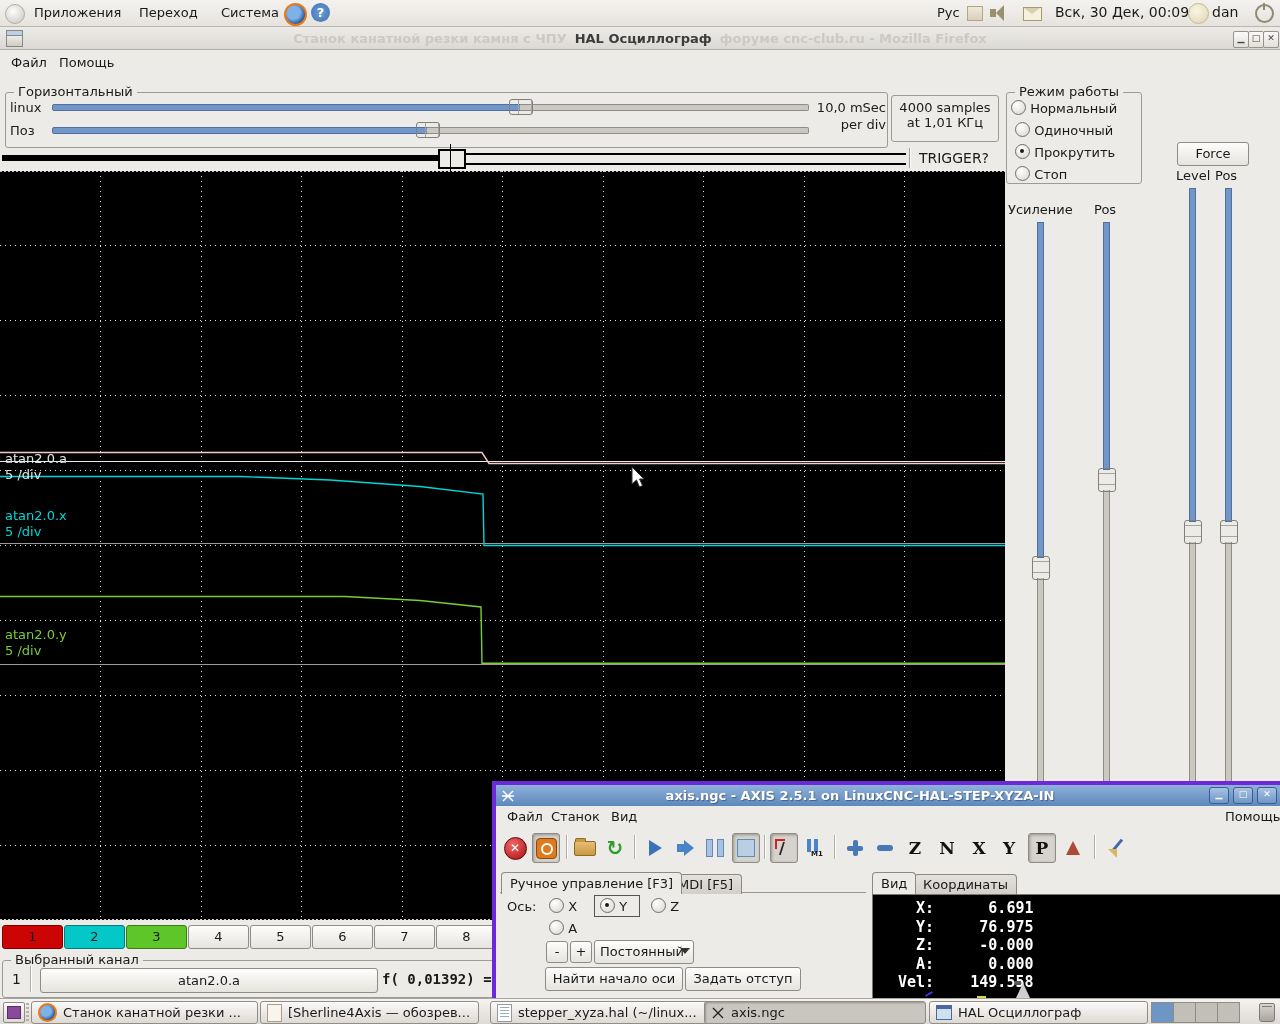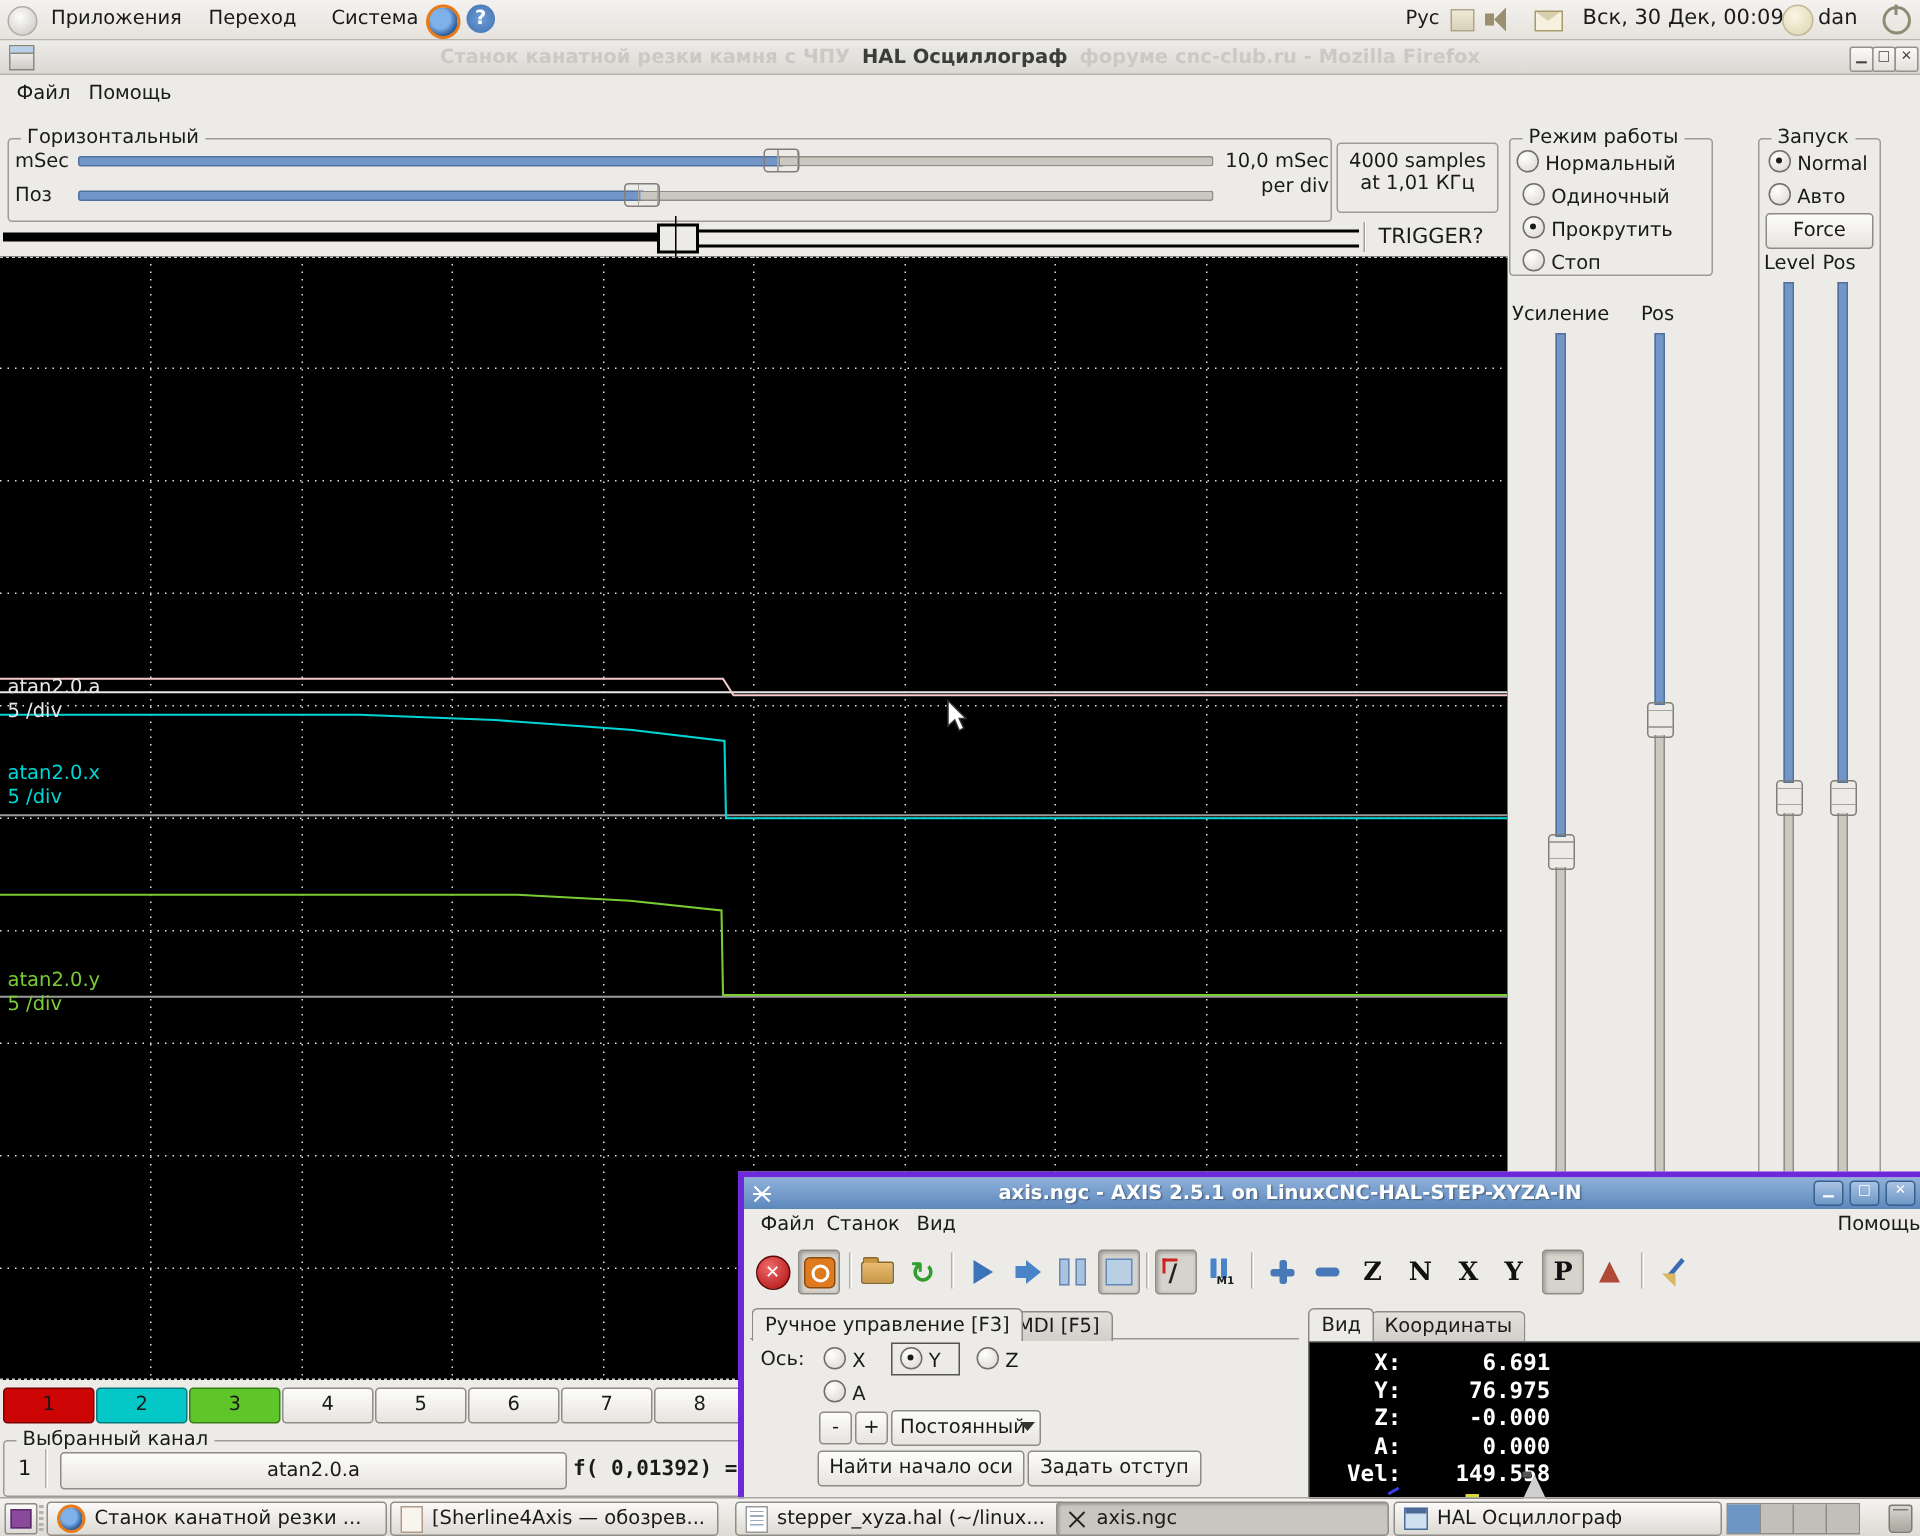--- a/index.html
+++ b/index.html
@@ -109,21 +109,21 @@
   <div class="abs wbtn" style="left:1263px;top:31px;">✕</div>
 
   <div class="abs menubar">
     <div class="abs menuitem" style="left:4px;">Файл</div>
     <div class="abs menuitem" style="left:52px;">Помощь</div>
   </div>
 
   <div class="abs groupbox" style="left:5px;top:92px;width:881px;height:54px;">
     <span class="grouplabel">Горизонтальный</span>
   </div>
-  <div class="abs" style="left:10px;top:100px;">mSec</div>
+  <div class="abs" style="left:10px;top:100px;">linux</div>
   <div class="abs htrack-b" style="left:52px;top:104px;width:468px;"></div>
   <div class="abs htrack-g" style="left:520px;top:104px;width:288px;"></div>
   <div class="abs hhandle" style="left:509px;top:99px;"></div>
   <div class="abs" style="left:10px;top:123px;">Поз</div>
   <div class="abs htrack-b" style="left:52px;top:127px;width:375px;"></div>
   <div class="abs htrack-g" style="left:427px;top:127px;width:381px;"></div>
   <div class="abs hhandle" style="left:416px;top:122px;"></div>
   <div class="abs" style="left:806px;top:100px;width:80px;text-align:right;">10,0 mSec</div>
   <div class="abs" style="left:806px;top:117px;width:80px;text-align:right;">per div</div>
   <div class="abs groupbox" style="left:891px;top:95px;width:106px;height:45px;background:#ecebe7;">
@@ -169,38 +169,33 @@
         <polyline points="0,305.5 240,305.5 330,309 420,315.5 483,323 484,374.5 1005,374.5" fill="none" stroke="#00d6d6" stroke-width="1.4"></polyline>
         <polyline points="0,425.5 345,425.5 420,429.5 481,436 482,492.3 1005,492.3" fill="none" stroke="#79cc34" stroke-width="1.4"></polyline>
         <polygon points="0,0 0,17 4.5,13 7.5,20 10.5,18.5 7.5,12 12,12" transform="translate(632,296)" fill="#ffffff" stroke="#333" stroke-width="1"></polygon>
       </svg>
     <div class="tracelabel" style="left: 5px; top: 248px; color: rgb(230, 230, 230);">
       <div>atan2.0.a</div><div>5 /div</div>
     </div>
     <div class="tracelabel" style="left: 5px; top: 305px; color: rgb(0, 214, 214);">
       <div>atan2.0.x</div><div>5 /div</div>
     </div>
-    <div class="tracelabel" style="left: 5px; top: 424px; color: rgb(121, 204, 52); margin-top: 19px;">
+    <div class="tracelabel" style="left: 5px; top: 424px; color: rgb(121, 204, 52);">
       <div>atan2.0.y</div><div>5 /div</div>
     </div>
   </div>
 
   <div class="abs groupbox" style="left:1006px;top:92px;width:134px;height:90px;">
     <span class="grouplabel">Режим работы</span>
     <div style="position:absolute;left:4px;top:7px;"><span class="radio"></span> <span>Нормальный</span></div>
     <div style="position:absolute;left:8px;top:29px;"><span class="radio"></span> <span>Одиночный</span></div>
     <div style="position:absolute;left:8px;top:51px;"><span class="radio sel"></span> <span>Прокрутить</span></div>
     <div style="position:absolute;left:8px;top:73px;"><span class="radio"></span> <span>Стоп</span></div>
   </div>
 
-  <div class="abs groupbox" style="left:1172px;top:92px;width:80px;height:698px;">
-    <span class="grouplabel">Запуск</span>
-    <div style="position:absolute;left:6px;top:7px;"><span class="radio sel"></span> <span>Normal</span></div>
-    <div style="position:absolute;left:6px;top:29px;"><span class="radio"></span> <span>Авто</span></div>
-  </div>
   <div class="abs btn" style="left:1177px;top:142px;width:70px;height:22px;line-height:22px;">Force</div>
   <div class="abs" style="left:1176px;top:168px;">Level</div>
   <div class="abs" style="left:1215px;top:168px;">Pos</div>
 
   <div class="abs vtrack-b" style="left:1189px;top:188px;height:332px;"></div>
   <div class="abs vtrack-g" style="left:1189px;top:542px;height:240px;"></div>
   <div class="abs vhandle" style="left:1184px;top:520px;"></div>
   <div class="abs vtrack-b" style="left:1225px;top:188px;height:332px;"></div>
   <div class="abs vtrack-g" style="left:1225px;top:542px;height:240px;"></div>
   <div class="abs vhandle" style="left:1220px;top:520px;"></div>

